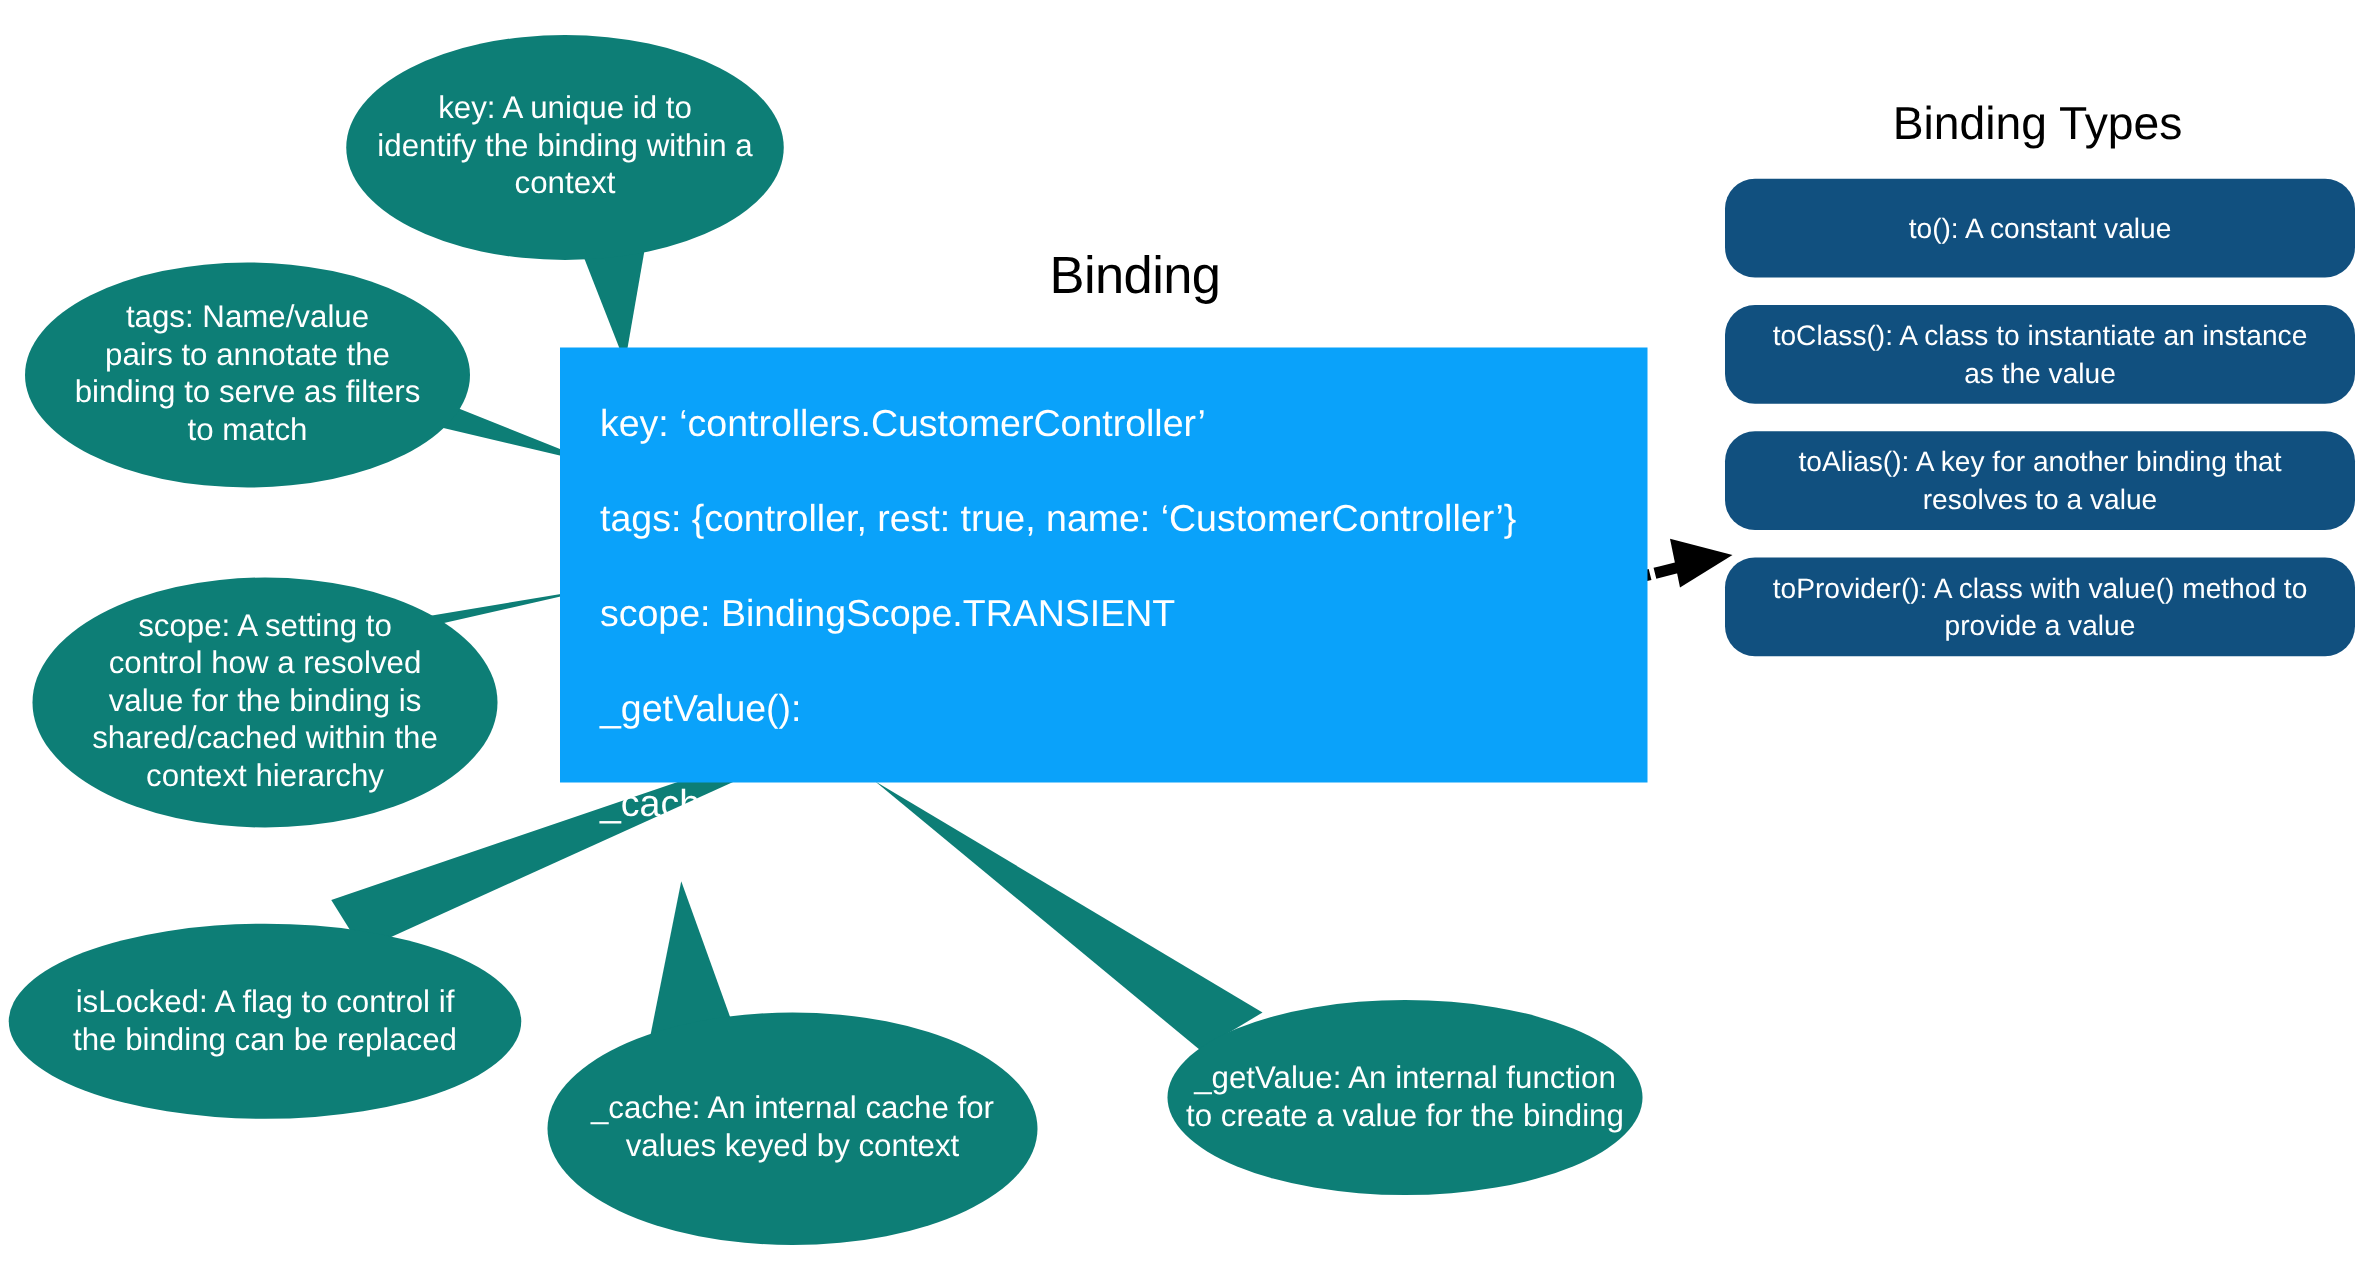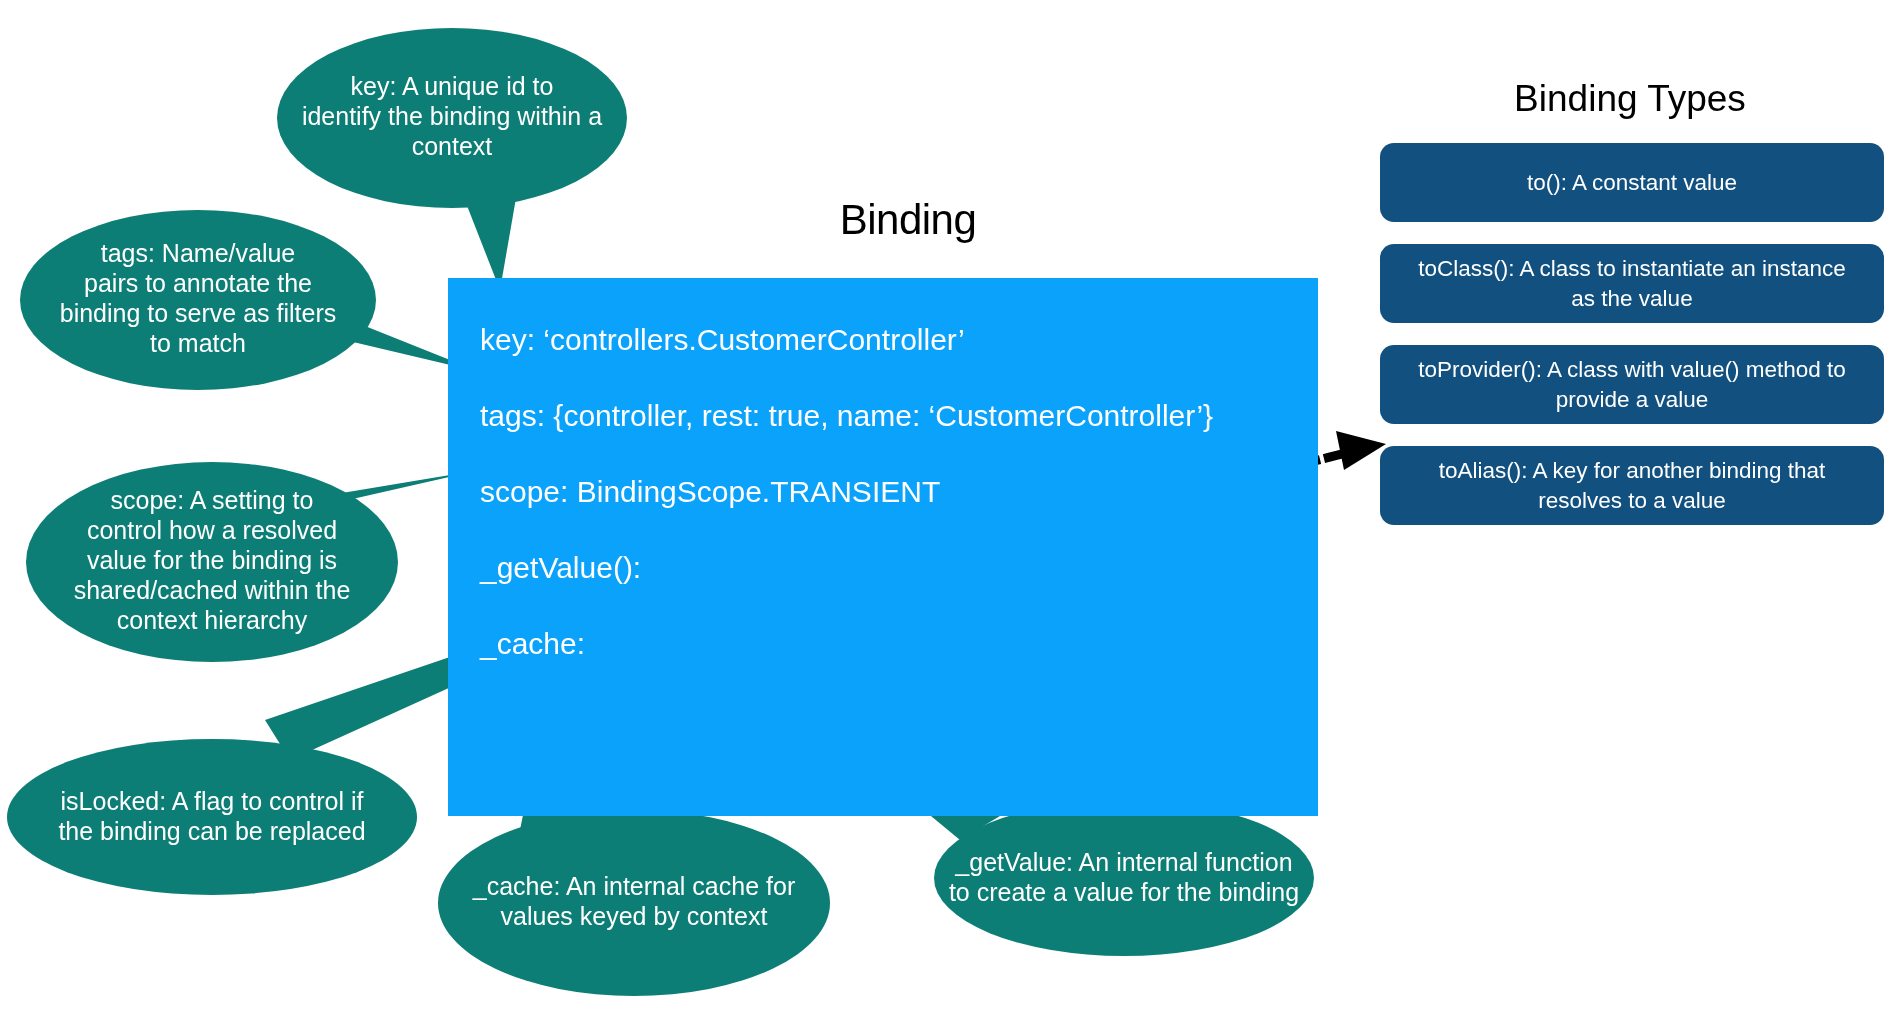--- a/index.html
+++ b/index.html
@@ -52,21 +52,21 @@
     top: 78px;
     width: 460px;
     font-size: 37px;
   }
 
   #binding-box {
     position: absolute;
     left: 448px;
     top: 278px;
     width: 870px;
-    height: 538px;
+    height: 348px;
     background: #0aa2fa;
     box-sizing: border-box;
     padding: 24px 32px 0 32px;
   }
 
   .binding-field {
     color: #ffffff;
     font-family: "Liberation Sans", sans-serif;
     font-size: 30px;
     line-height: 76px;
@@ -75,21 +75,21 @@
 
   #types-panel {
     position: absolute;
     left: 1380px;
     top: 143px;
     width: 504px;
   }
 
   .type-card {
     background: #11507f;
-    border-radius: 14px;
+    border-radius: 24px;
     color: #ffffff;
     font-family: "Liberation Sans", sans-serif;
     font-size: 22.5px;
     line-height: 30px;
     text-align: center;
     padding: 0 18px;
     margin-bottom: 22px;
     height: 79px;
     display: flex;
     align-items: center;
@@ -173,20 +173,20 @@
 
 <div id="types-panel">
   <div class="type-card">
     <span><span>to(): A constant value</span></span>
   </div>
   <div class="type-card">
     <span><span>toClass(): A class to instantiate an instance</span><br>
     <span>as the value</span></span>
   </div>
   <div class="type-card">
+    <span><span>toAlias(): A key for another binding that</span><br>
+    <span>resolves to a value</span></span>
+  </div>
+  <div class="type-card">
     <span><span>toProvider(): A class with value() method to</span><br>
     <span>provide a value</span></span>
-  </div>
-  <div class="type-card">
-    <span><span>toAlias(): A key for another binding that</span><br>
-    <span>resolves to a value</span></span>
   </div>
 </div>
 
 </body></html>

